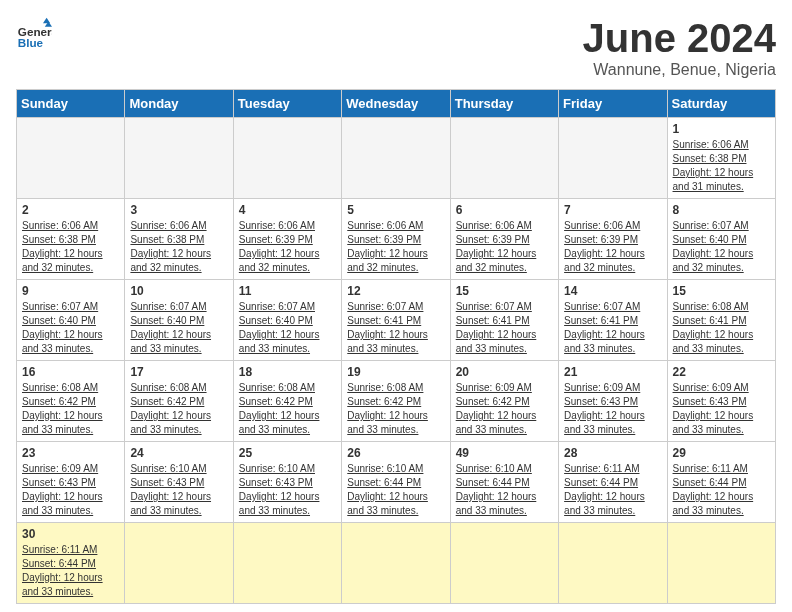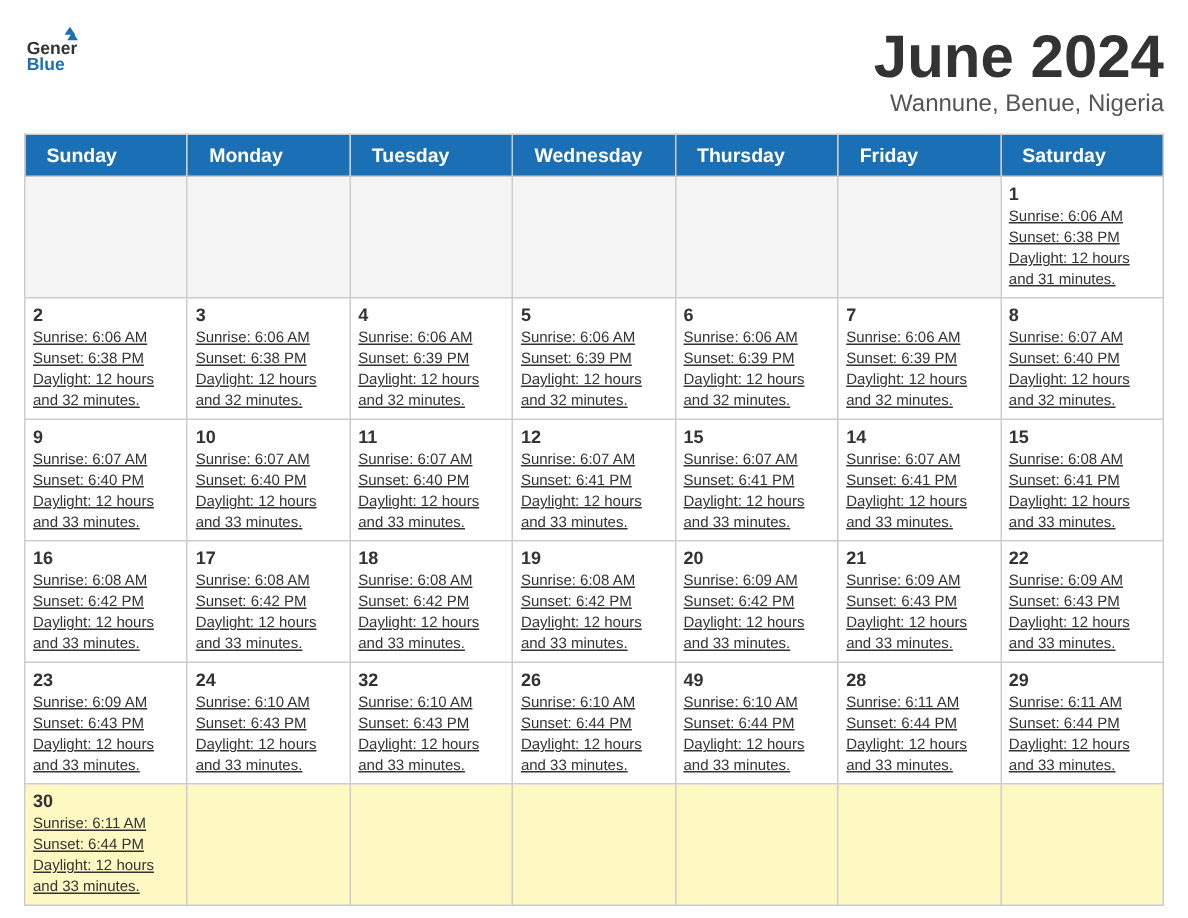--- a/index.html
+++ b/index.html
@@ -40,21 +40,21 @@
     table {
       width: 100%;
       border-collapse: collapse;
       table-layout: fixed;
     }
     thead tr th {
       background-color: #1a6fb5;
       color: #fff;
       font-size: 13px;
       font-weight: bold;
-      padding: 6px 14px;
+      padding: 6px 4px;
       text-align: left;
       border: 1px solid #ccc;
       margin-left: 38px;
     }
     tbody tr td {
       border: 1px solid #ccc;
       vertical-align: top;
       padding: 4px 5px;
       font-size: 10.5px;
       color: #333;
@@ -216,21 +216,21 @@
       <tr>
         <td>
           <div class="day-number">23</div>
           <div class="day-info">Sunrise: 6:09 AM<br>Sunset: 6:43 PM<br>Daylight: 12 hours and 33 minutes.</div>
         </td>
         <td>
           <div class="day-number">24</div>
           <div class="day-info">Sunrise: 6:10 AM<br>Sunset: 6:43 PM<br>Daylight: 12 hours and 33 minutes.</div>
         </td>
         <td>
-          <div class="day-number">32</div>
+          <div class="day-number">25</div>
           <div class="day-info">Sunrise: 6:10 AM<br>Sunset: 6:43 PM<br>Daylight: 12 hours and 33 minutes.</div>
         </td>
         <td>
           <div class="day-number">26</div>
           <div class="day-info">Sunrise: 6:10 AM<br>Sunset: 6:44 PM<br>Daylight: 12 hours and 33 minutes.</div>
         </td>
         <td>
           <div class="day-number">49</div>
           <div class="day-info">Sunrise: 6:10 AM<br>Sunset: 6:44 PM<br>Daylight: 12 hours and 33 minutes.</div>
         </td>

